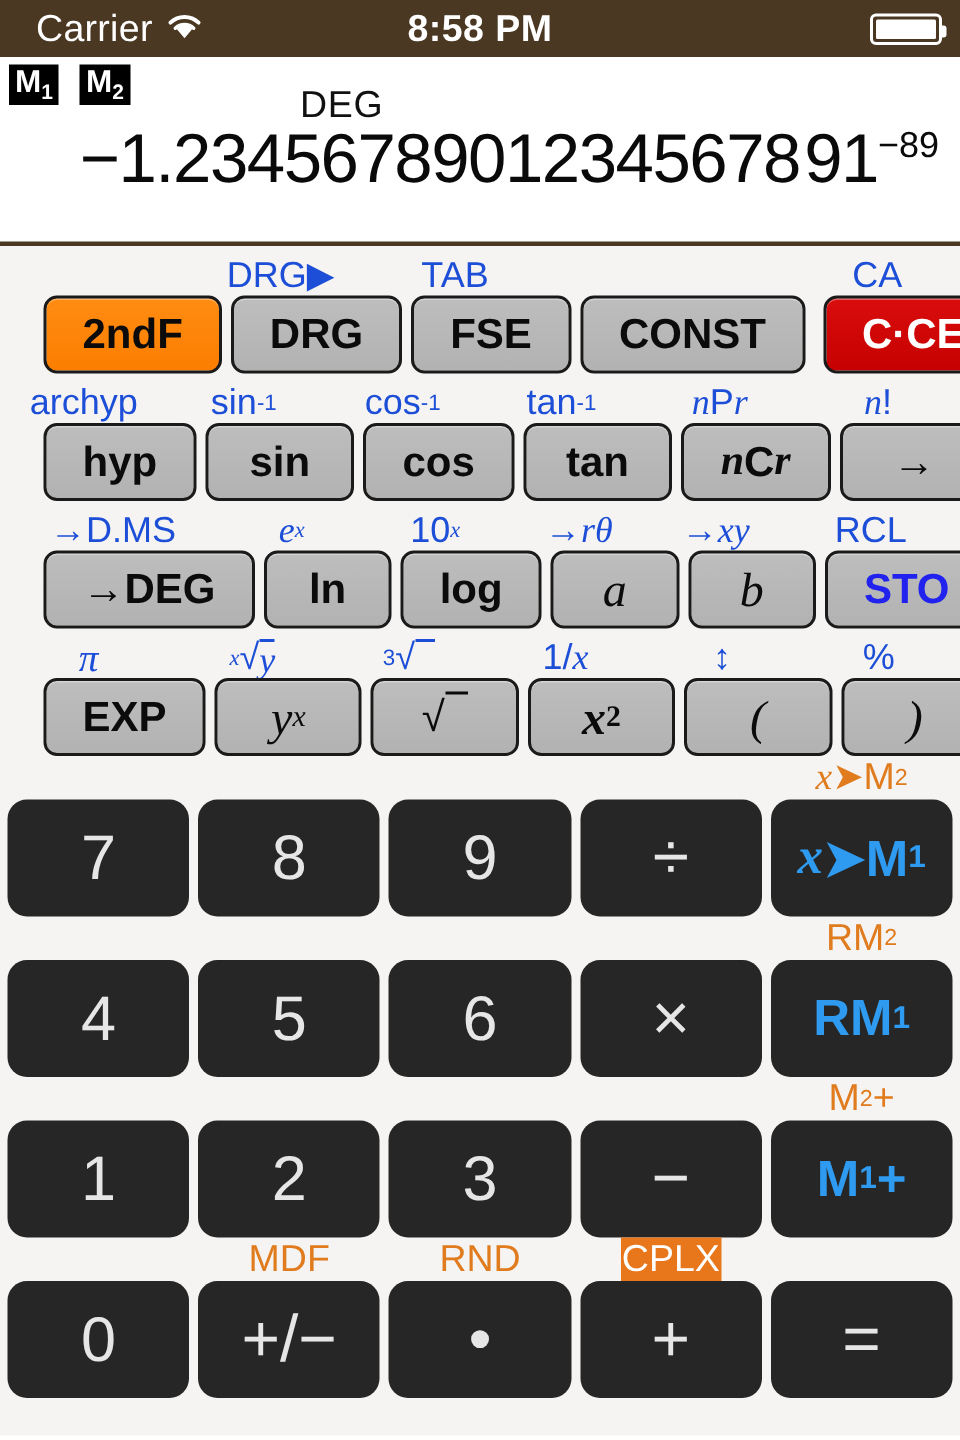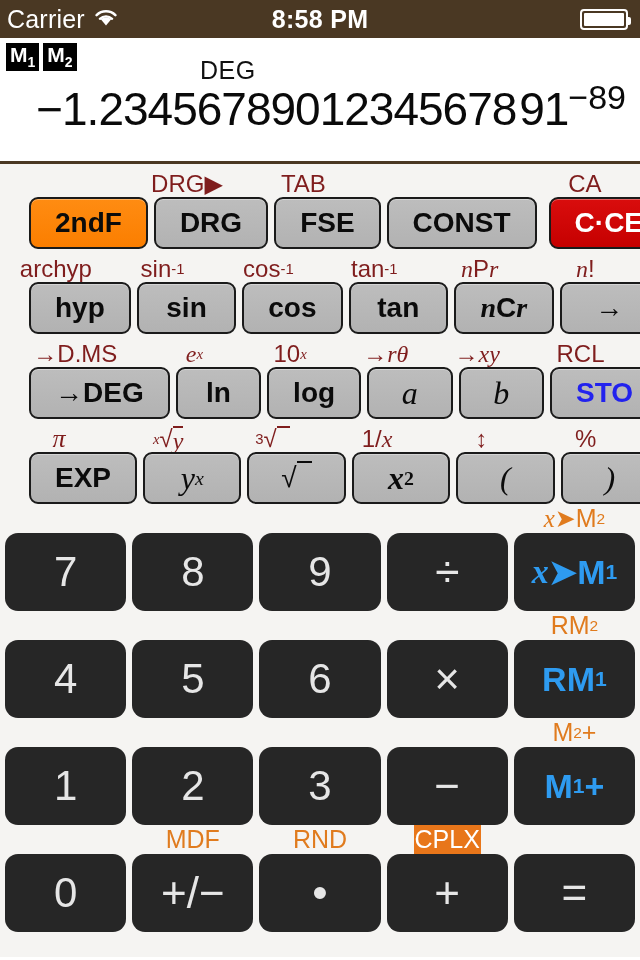--- a/index.html
+++ b/index.html
@@ -11,21 +11,21 @@
   }
 
   
   .statusbar{
     height:38px; width:640px;
     background:#4a3823;
     display:flex; align-items:center;
     position:relative;
     color:#ffffff;
   }
-  .sb-left{ display:flex; align-items:center; gap:8px; padding-left:7px; }
+  .sb-left{ display:flex; align-items:center; gap:8px; padding-left:24px; }
   .sb-carrier{ font-size:25px; letter-spacing:.2px; }
   .wifi{ display:block; }
   .sb-time{
     position:absolute; left:0; right:0; text-align:center;
     font-size:25px; font-weight:bold; letter-spacing:.3px;
   }
   .sb-right{ margin-left:auto; padding-right:12px; display:flex; align-items:center; }
   .battery{
     width:48px; height:21px; border:2px solid #fff; border-radius:4px;
     position:relative;
@@ -36,48 +36,48 @@
   }
   .battery i{ display:block; position:absolute; inset:2px; background:#fff; border-radius:1px; }
 
   
   .display{
     width:640px; height:126px; background:#ffffff; position:relative;
     border-bottom:3px solid #4a3823;
   }
   .indicators{
     position:absolute; top:5px; left:6px;
-    display:flex; gap:4px; align-items:flex-start;
+    display:flex; gap:14px; align-items:flex-start;
   }
   .mem-ind{
     background:#000; color:#fff; font-size:21px; font-weight:bold;
     padding:1px 4px 2px 4px; line-height:1; display:inline-block;
   }
   .mem-ind sub{ font-size:14px; }
   .angle-mode{
     position:absolute; top:6px; left:200px;
     font-size:25px; color:#111; letter-spacing:.5px;margin-top:12px;
   }
   .readout{
     position:absolute; left:0; right:14px; top:40px;
     text-align:right; color:#0a0a0a;
     font-size:46px; letter-spacing:-1px; white-space:nowrap;
     font-family:"Liberation Sans", sans-serif;
   }
-  .readout .exp{ font-size:34px; vertical-align:super; letter-spacing:0; }
+  .readout .exp{ font-size:24px; vertical-align:super; letter-spacing:0; }
 
   
   .panel{ width:640px; height:793px; background:#f5f4f2; position:relative; }
 
   .fnrows{ padding:0 2px; }
   .fnrow{ display:flex; align-items:flex-end; height:85px; }
   .fncell{ flex:1; display:flex; flex-direction:column; align-items:center; padding:0 3px; }
 
   .alt{
-    color:#7f1d1d; font-size:24px; line-height:24px; height:26px;
+    color:#1d4ed8; font-size:24px; line-height:24px; height:26px;
     display:flex; align-items:center; justify-content:center;
     white-space:nowrap;
   }
   .alt.empty{ visibility:hidden; }
 
   .fkey{
     width:100%; height:52px; border-radius:9px;
     background:linear-gradient(#bdbdbd,#b2b2b2);
     border:2px solid #1a1a1a;
     display:flex; align-items:center; justify-content:center;

